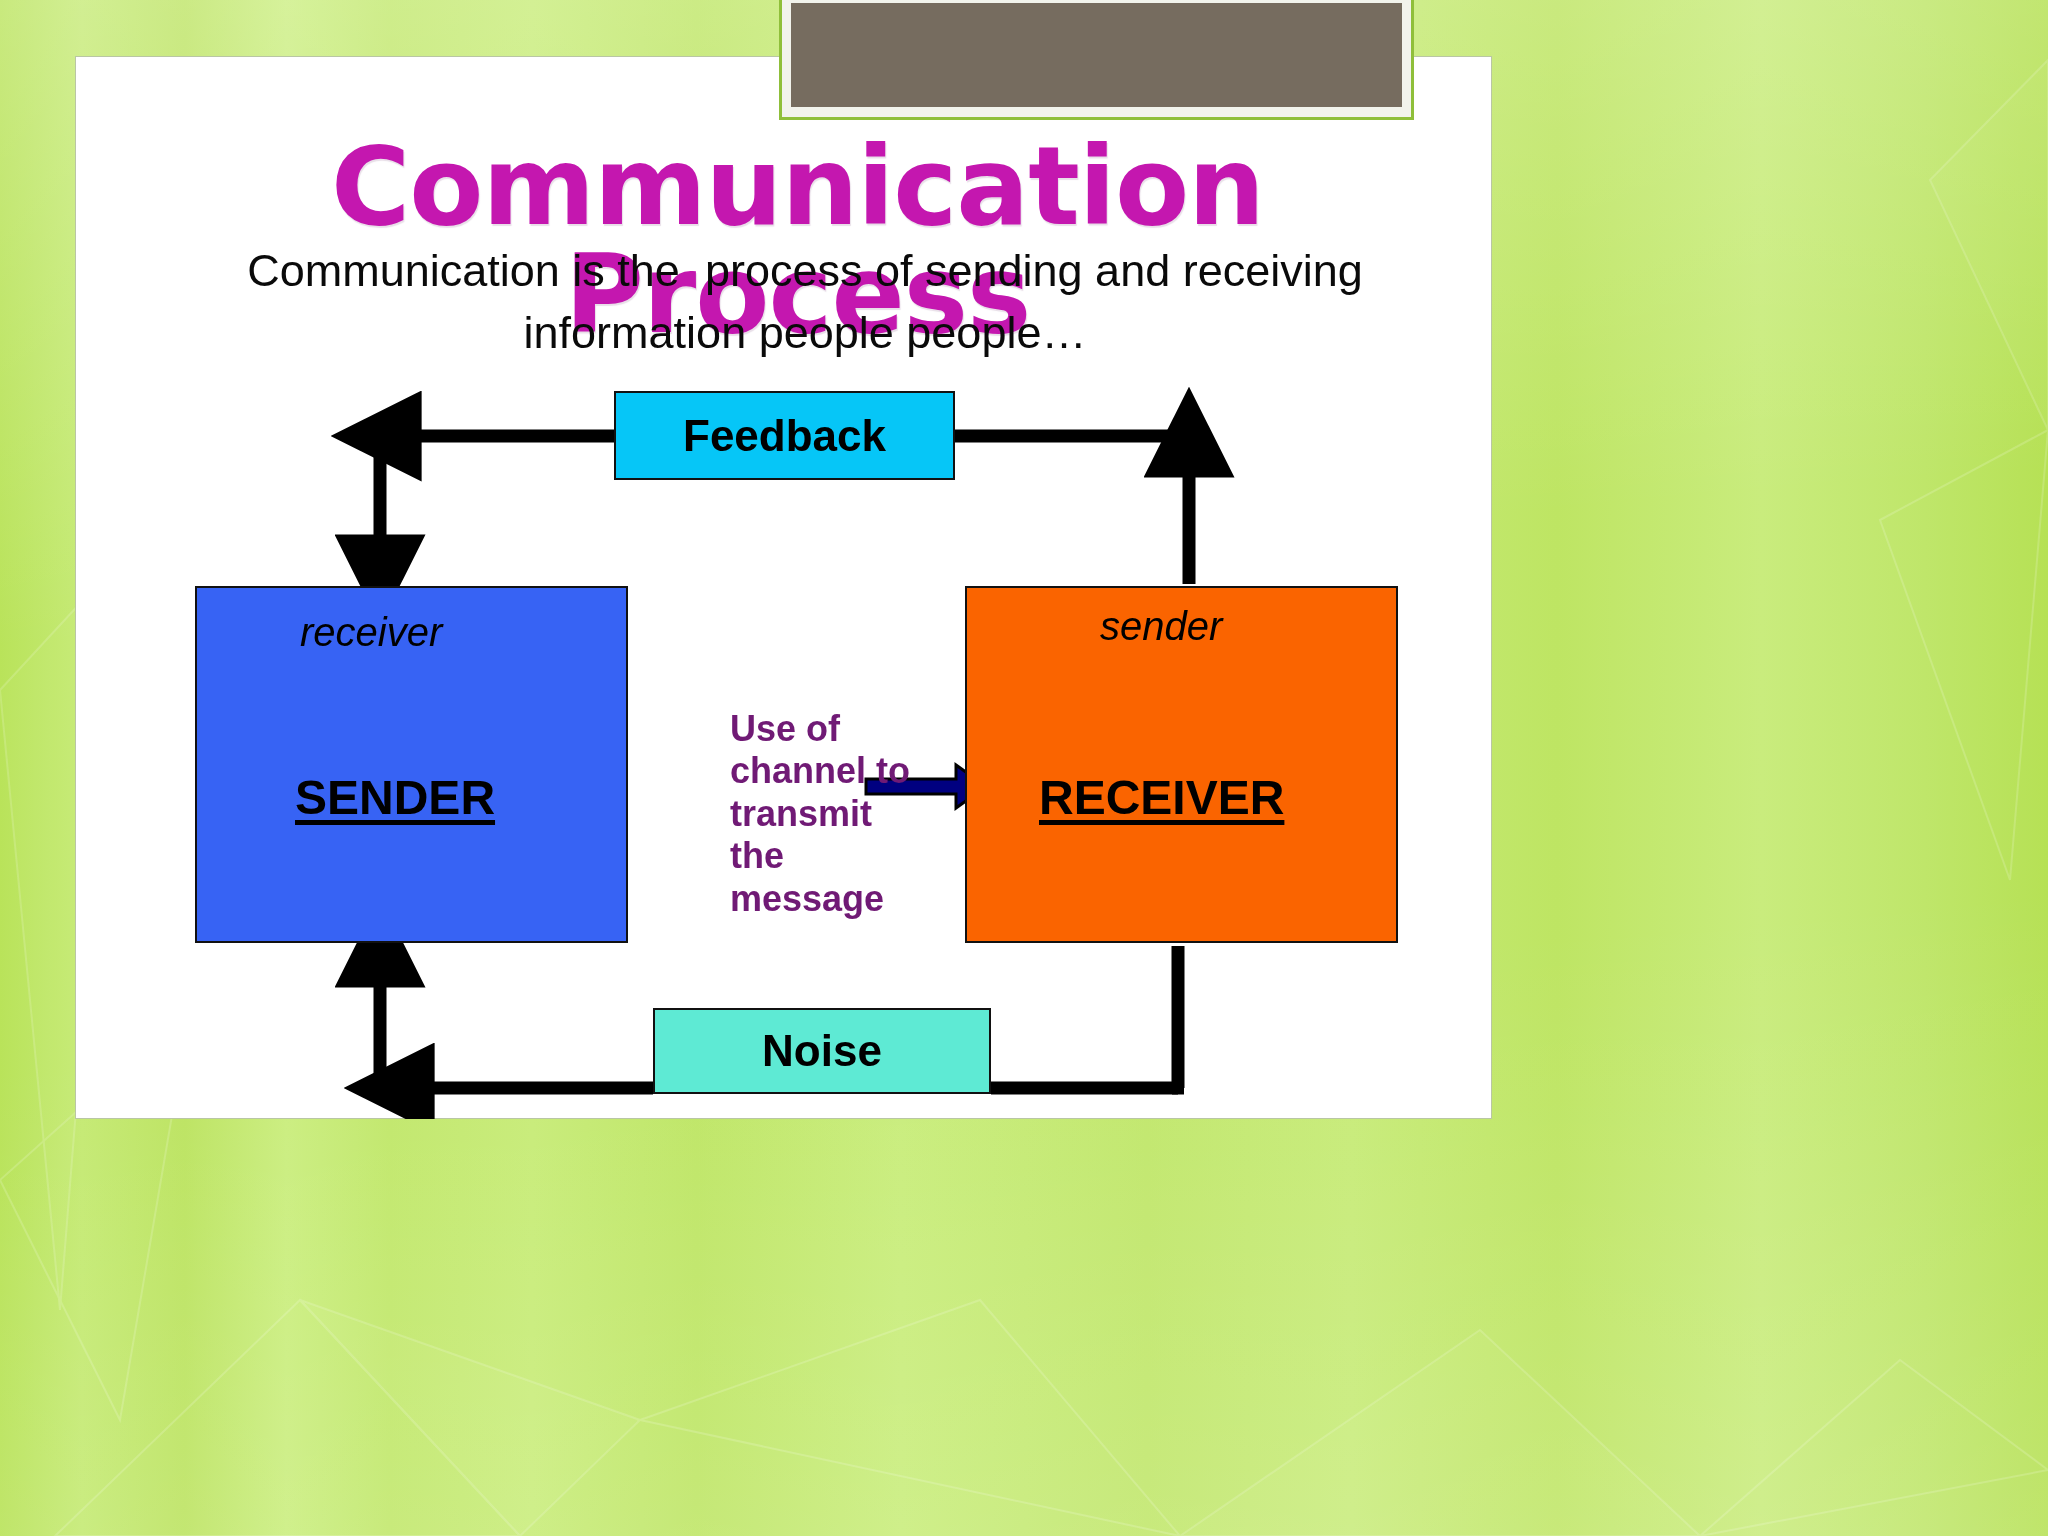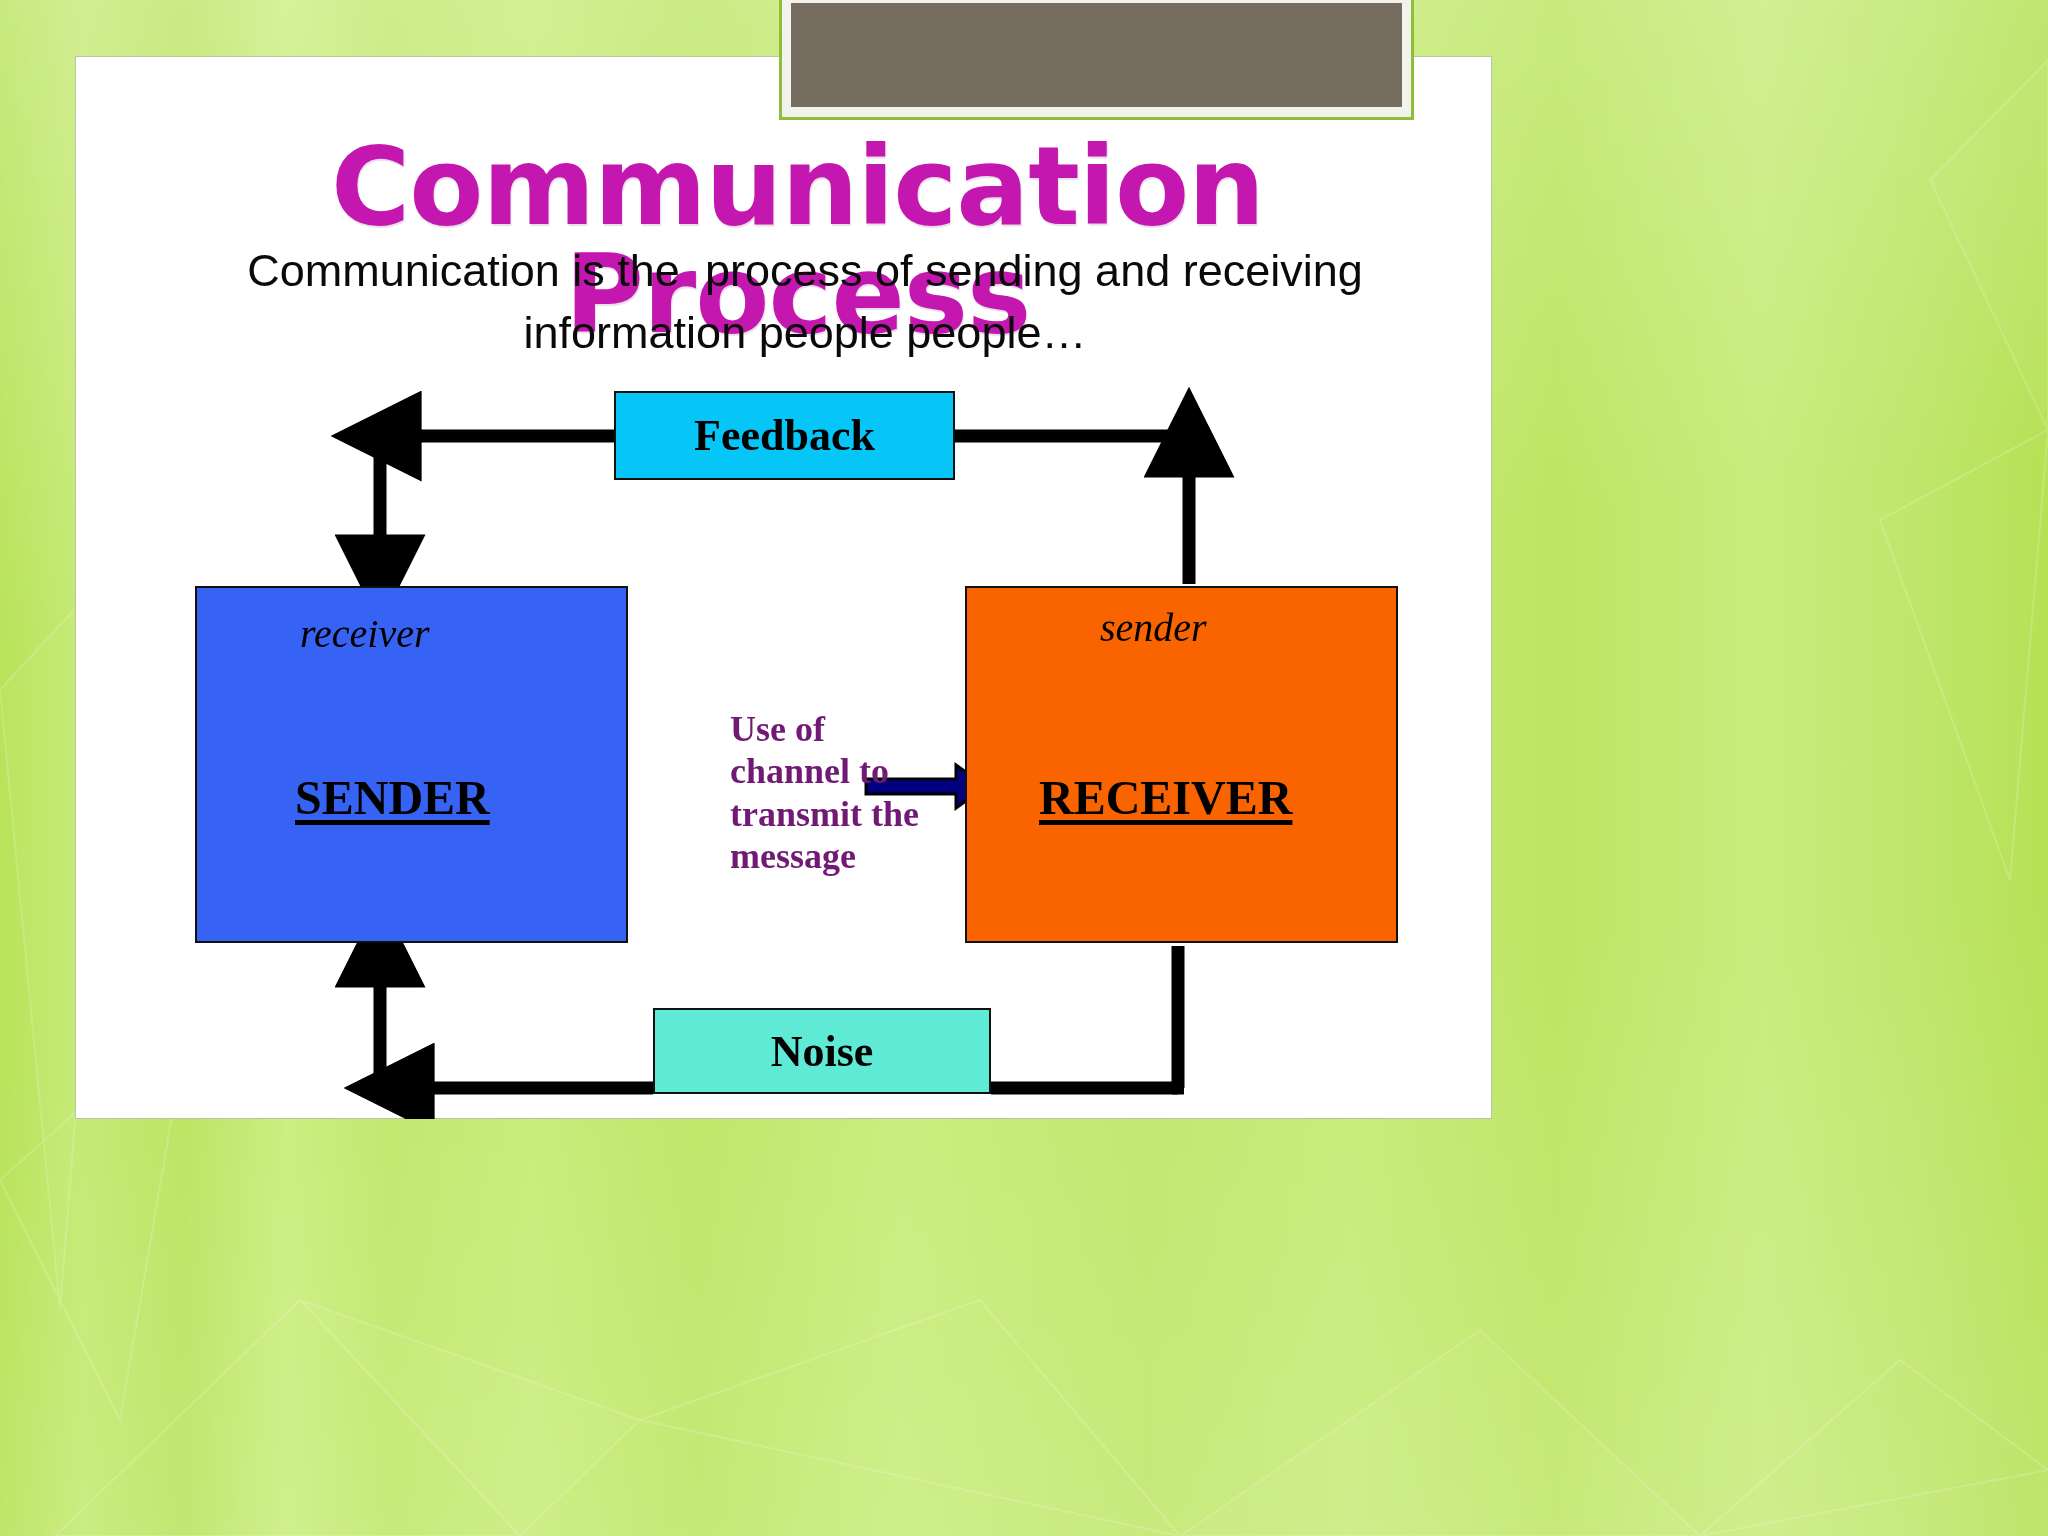--- a/index.html
+++ b/index.html
@@ -36,21 +36,21 @@
          color:#c417af;font-size:108px;line-height:1;font-weight:700;
          letter-spacing:-1px;
          font-family:"DejaVu Sans","Liberation Sans",sans-serif;
          text-shadow:1px 2px 1px rgba(180,150,180,.30);}
 
   
   #subtitle{position:absolute;left:240px;top:240px;width:1130px;text-align:center;
             color:#0a0a0a;font-size:45px;line-height:1.38;font-weight:400;white-space:pre-wrap;}
 
   
-  #diagram{position:absolute;left:75px;top:56px;width:1417px;height:1063px;font-family:Liberation Serif, serif;}
+  #diagram{position:absolute;left:75px;top:56px;width:1417px;height:1063px;}
   #arrows{position:absolute;left:0;top:0;width:1417px;height:1063px;}
 
   .node{position:absolute;box-sizing:border-box;border:2px solid #111;
         display:flex;align-items:center;justify-content:center;}
   .node-label{font-weight:700;color:#000;}
 
   
   #feedback{left:539px;top:335px;width:341px;height:89px;background:#06c6f7;}
   #feedback .node-label{font-size:44px;}
   

